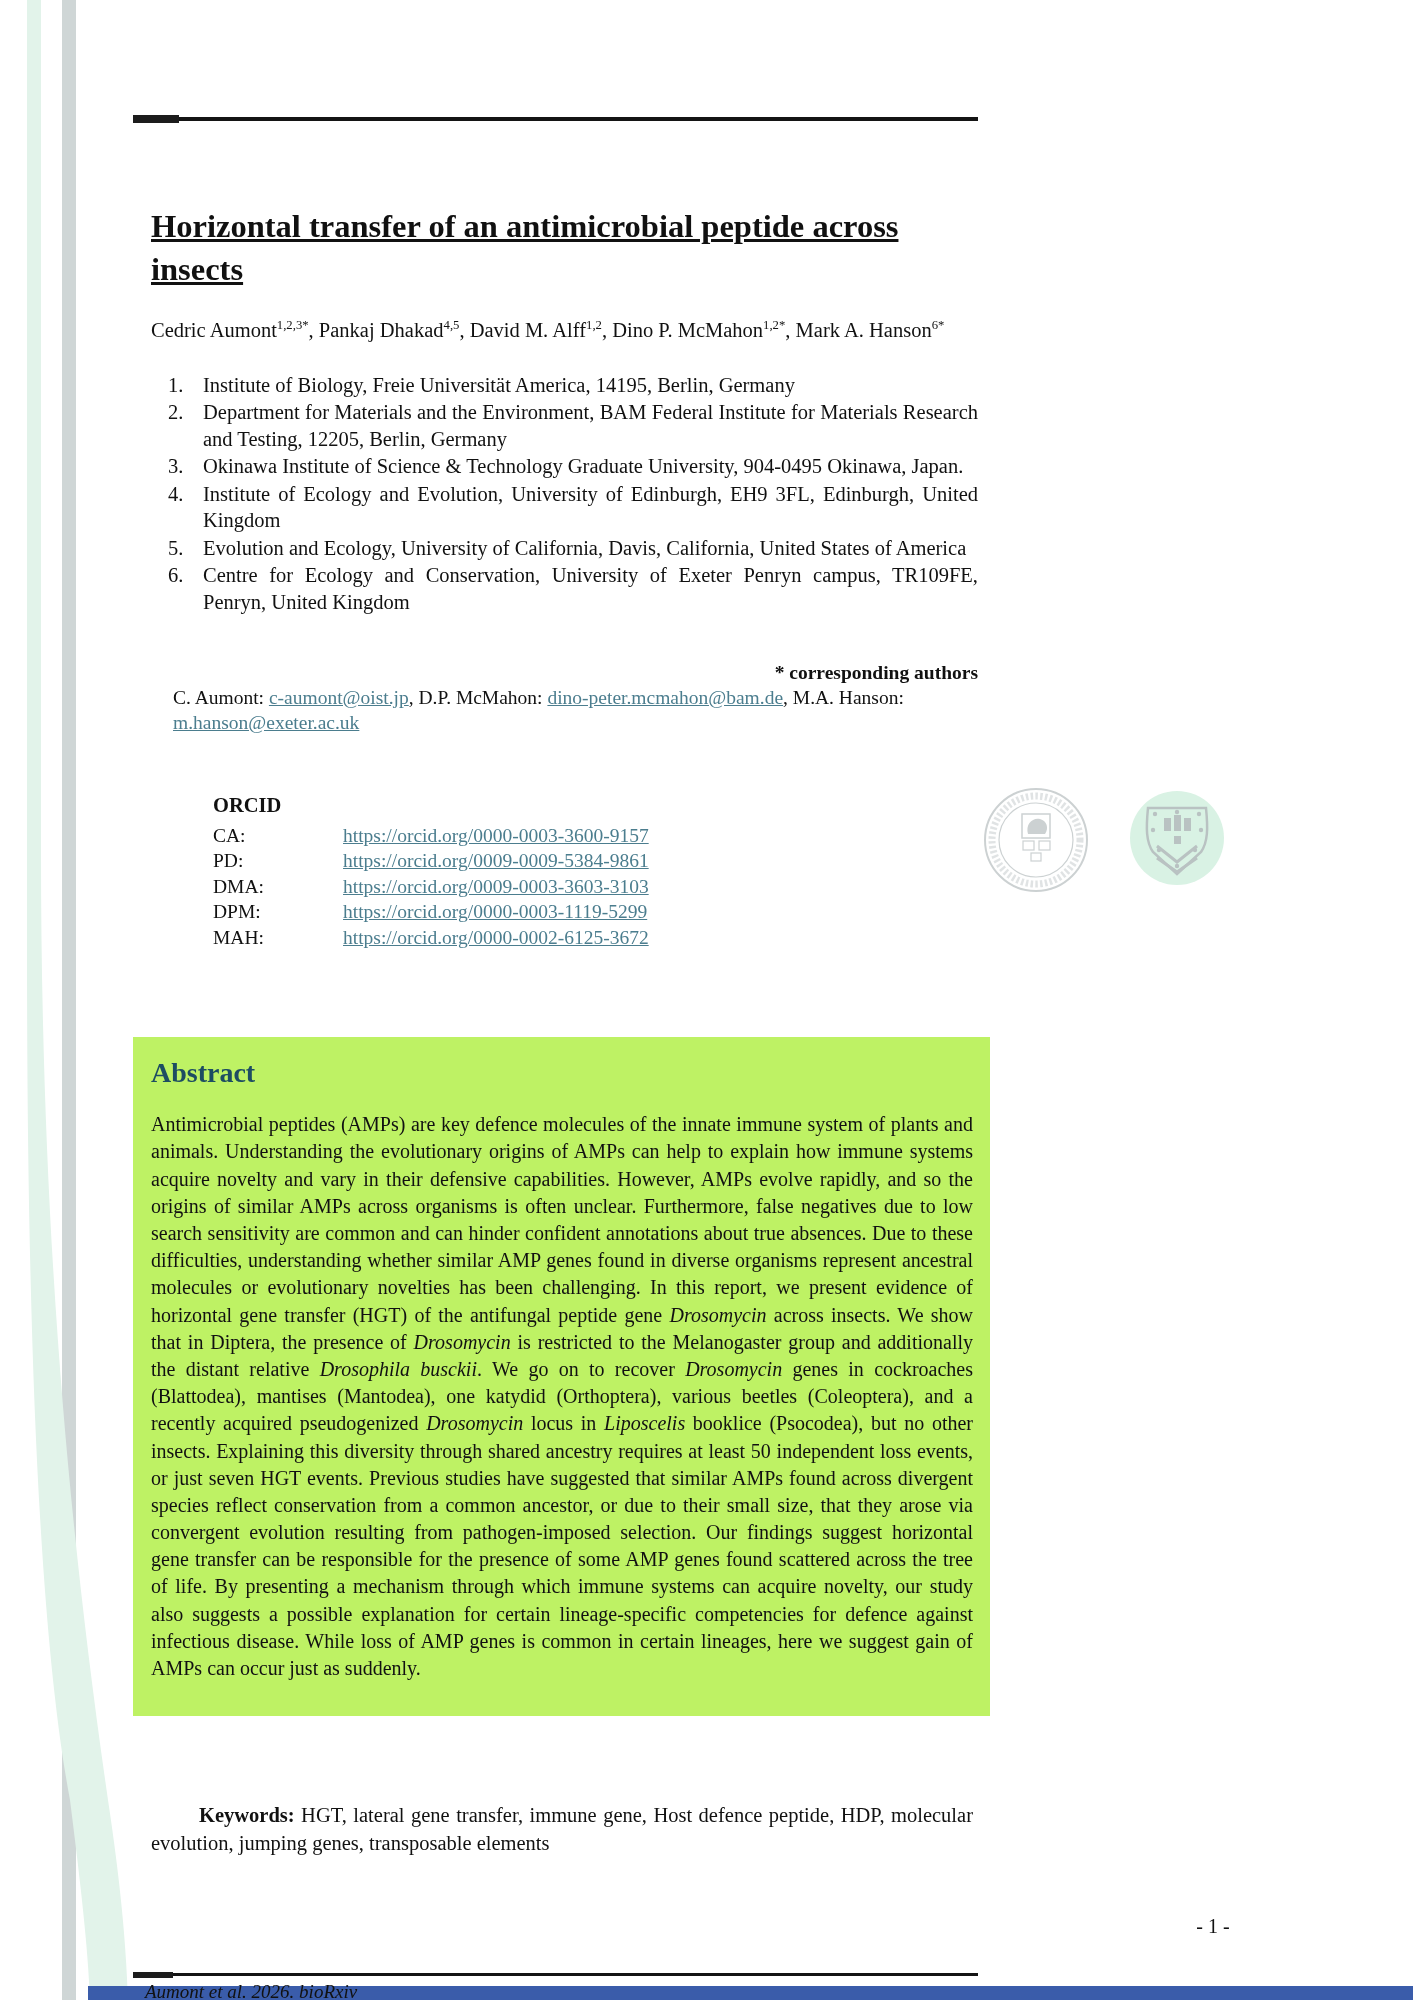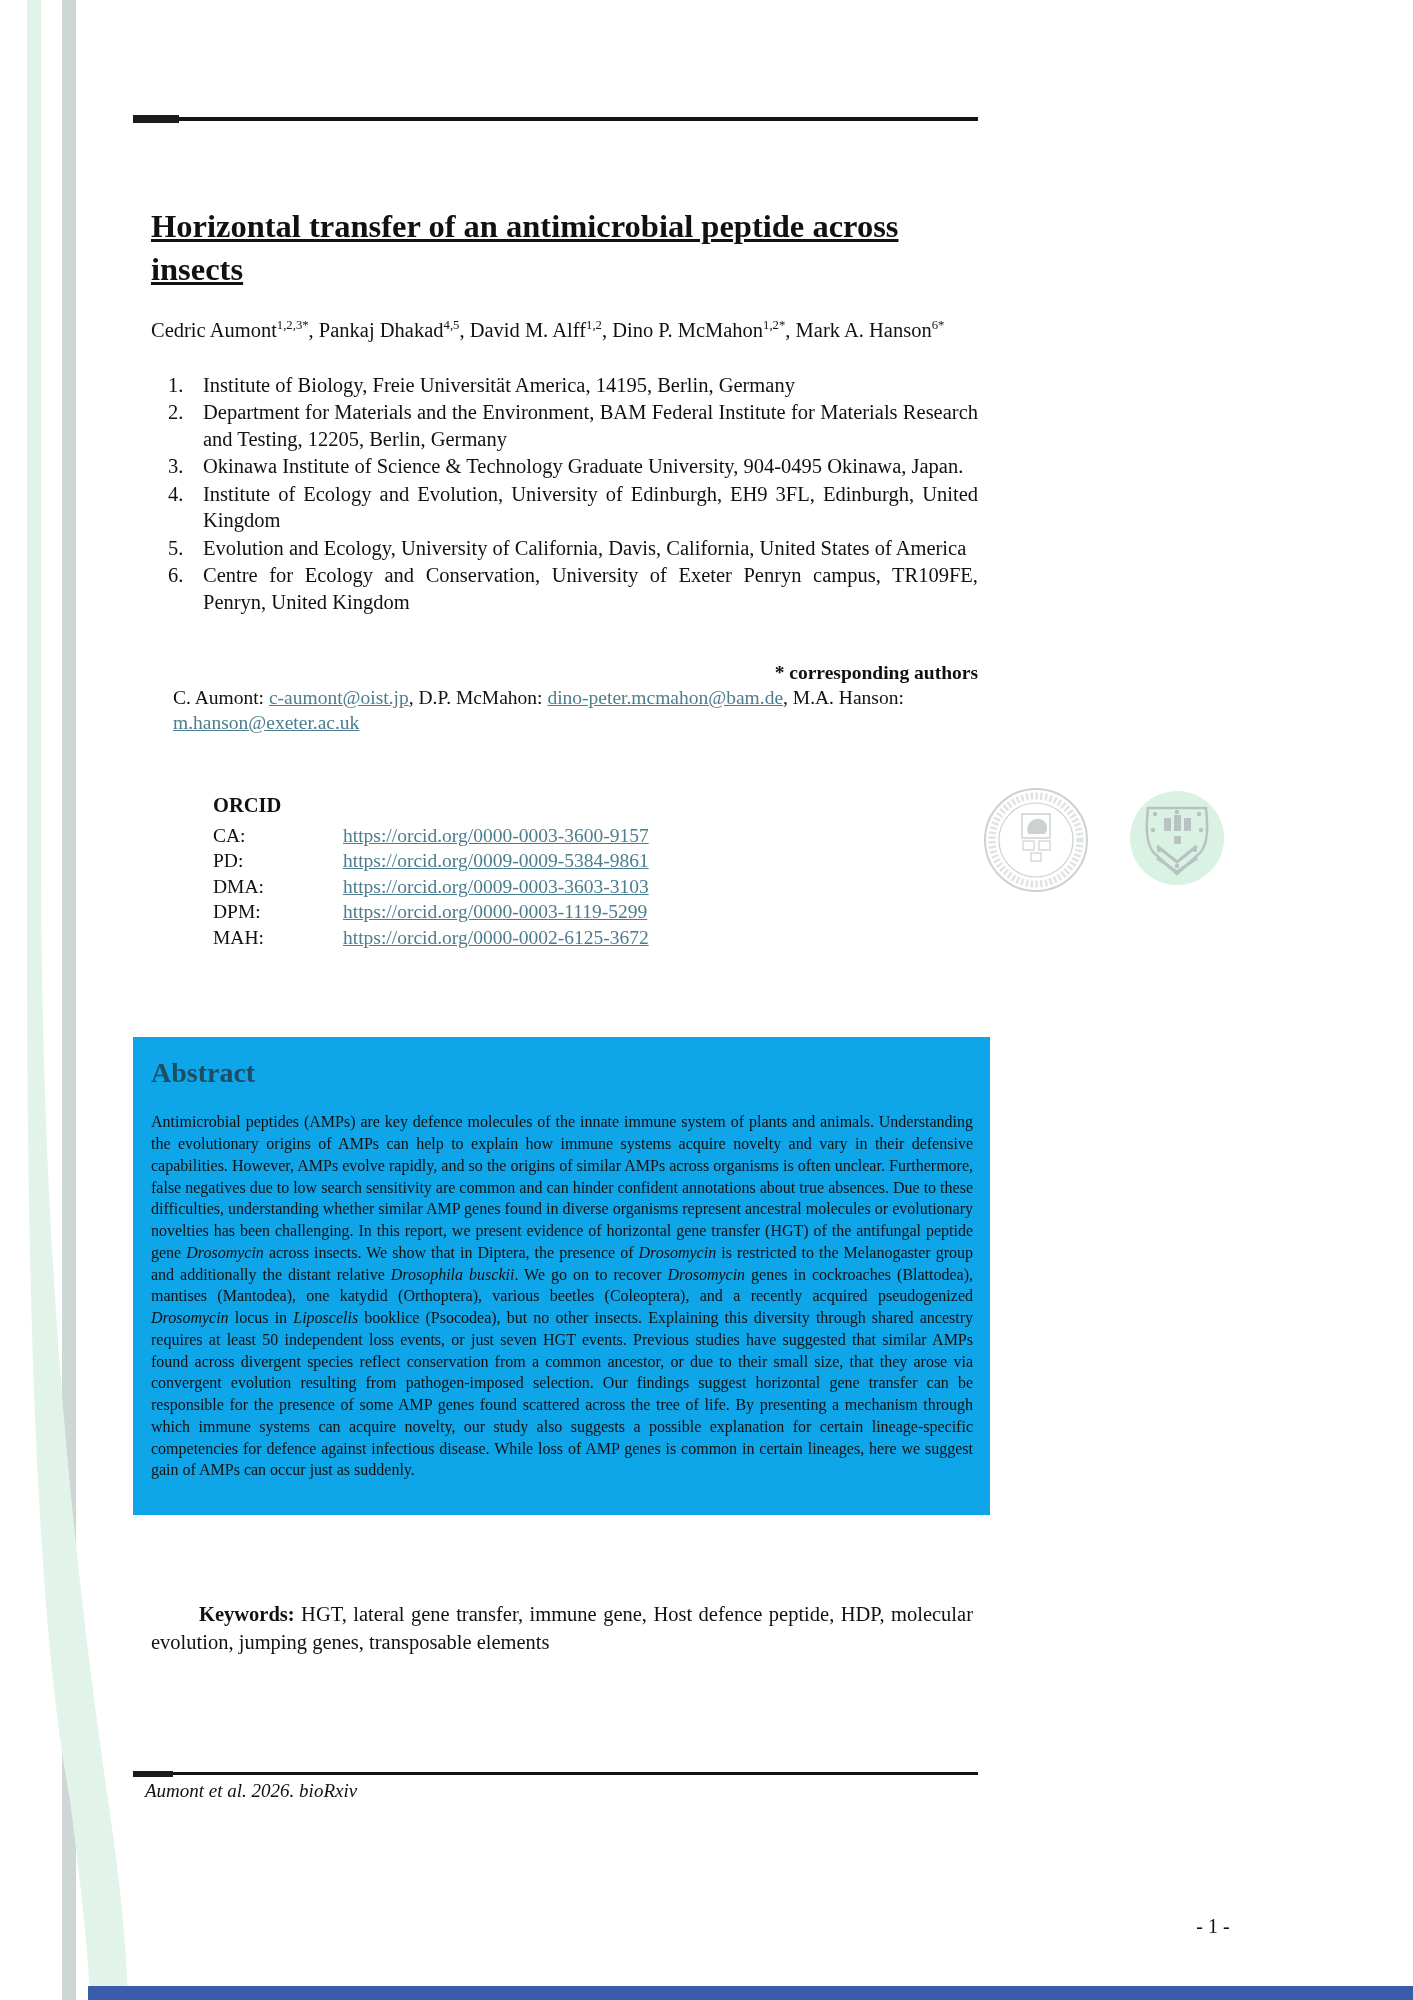--- a/index.html
+++ b/index.html
@@ -25,24 +25,24 @@
   .corresponding{margin-top:45px;padding-left:40px;font-size:19.5px;line-height:25px;}
   .corr-heading{font-weight:bold;text-align:right;}
 
   .orcid{margin-top:58px;padding-left:80px;font-size:19.5px;line-height:25.5px;}
   .orcid-heading{font-weight:bold;font-size:20.5px;margin-bottom:4px;}
   .orcid-row{display:flex;}
   .orcid-label{width:130px;flex:none;}
 
   .link{color:#4b7d8e;text-decoration:underline;cursor:pointer;}
 
-  .abstract-box{margin-top:87px;background:#0ea5e9;width:857px;box-sizing:border-box;
+  .abstract-box{margin-top:87px;background:#bef264;width:857px;box-sizing:border-box;
                 padding:18px 16px 34px 18px;}
   .abstract-heading{font-size:28px;font-weight:bold;color:#1d4d62;line-height:36px;margin-bottom:20px;}
-  .abstract-body{font-size:16px;line-height:1.36;text-align:justify;width:822px;}
+  .abstract-body{font-size:20px;line-height:1.36;text-align:justify;width:822px;}
 
   .keywords{margin-top:85px;padding-left:18px;font-size:20.5px;line-height:28px;
             width:822px;text-align:justify;}
 
   .footer-rule{margin-top:116px;height:3px;background:#141414;position:relative;}
   .footer-nub{position:absolute;left:0;top:-1.5px;width:40px;height:6px;background:#1c1c1c;}
   .footer-text{margin-top:5px;padding-left:12px;font-weight:normal;font-style:italic;font-size:19px;}
 
   .page-number{position:absolute;left:1173px;top:1915px;width:80px;text-align:center;
                font-size:20px;z-index:1;}

